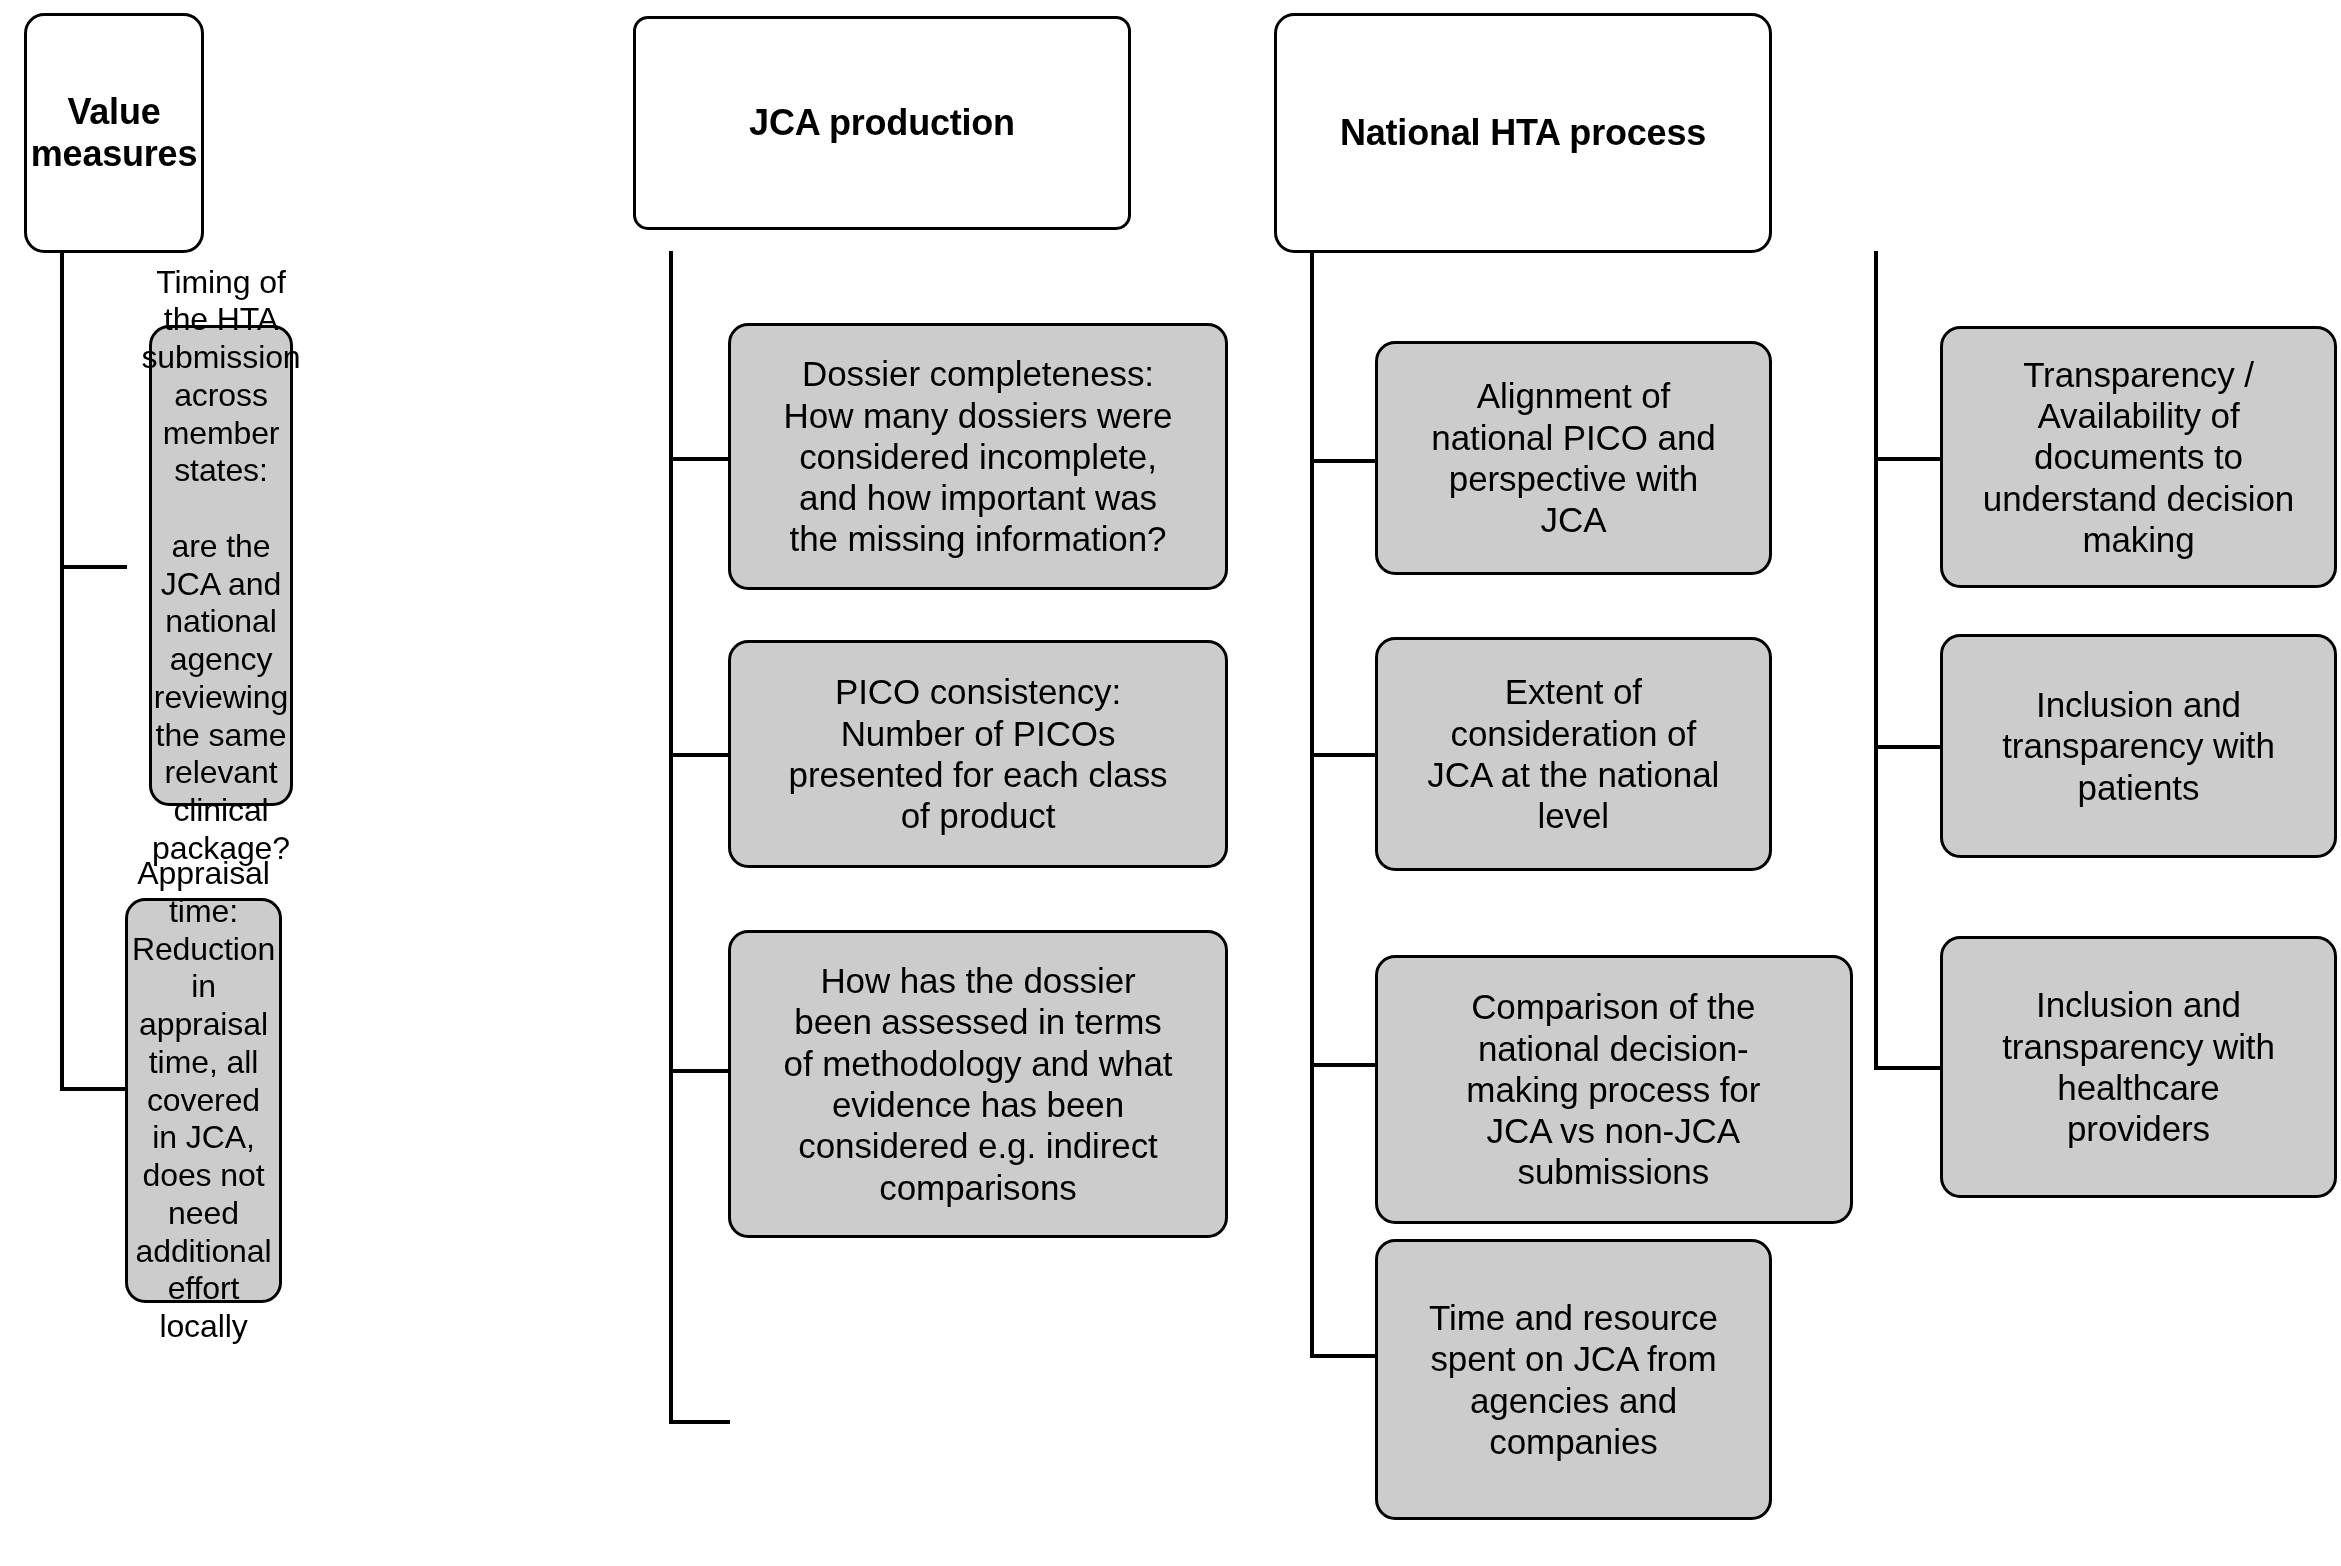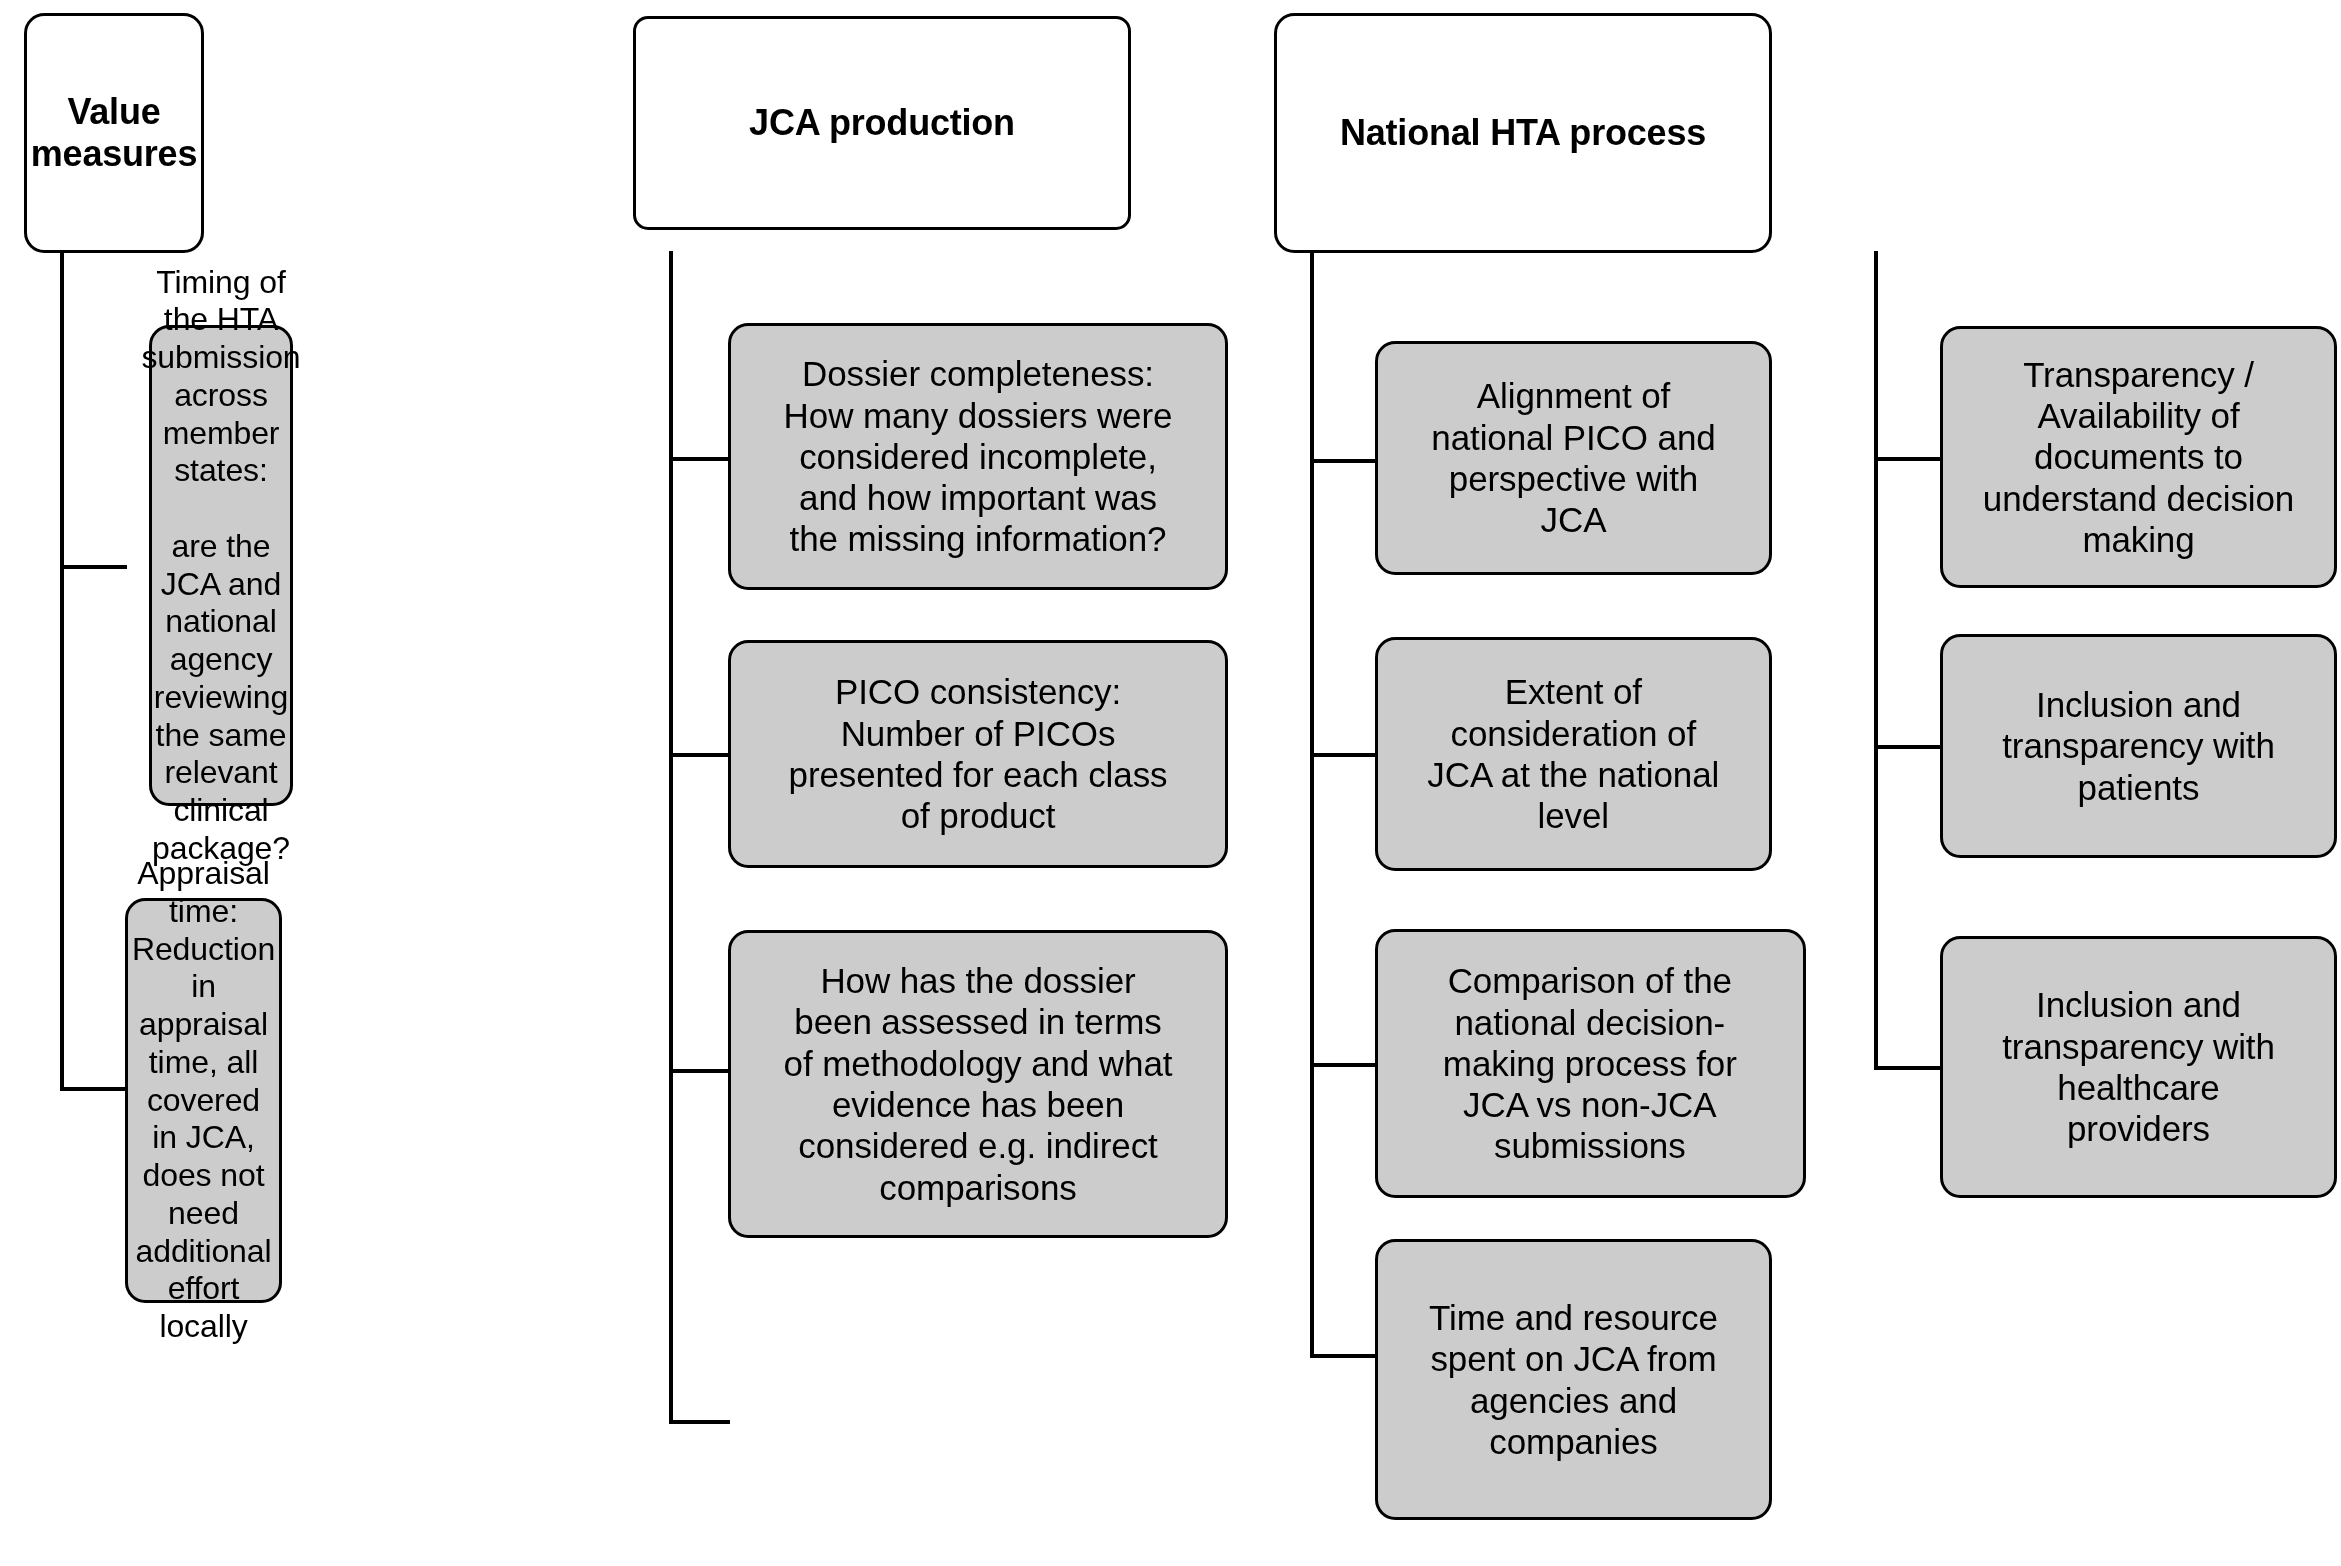--- a/index.html
+++ b/index.html
@@ -126,21 +126,21 @@
   <div class="node leaf" style="left:1375px; top:341px; width:397px; height:234px;">Alignment of
 national PICO and
 perspective with
 JCA</div>
 
   <div class="node leaf" style="left:1375px; top:637px; width:397px; height:234px;padding-left:8px;">Extent of
 consideration of
 JCA at the national
 level</div>
 
-  <div class="node leaf" style="left:1375px; top:929px; width:431px; height:269px;padding-left:7px;">Comparison of the
+  <div class="node leaf" style="left:1375px; top:955px; width:478px; height:269px;padding-left:7px;">Comparison of the
 national decision-
 making process for
 JCA vs non-JCA
 submissions</div>
 
   <div class="node leaf" style="left:1375px; top:1239px; width:397px; height:281px;">Time and resource
 spent on JCA from
 agencies and
 companies</div>
 

